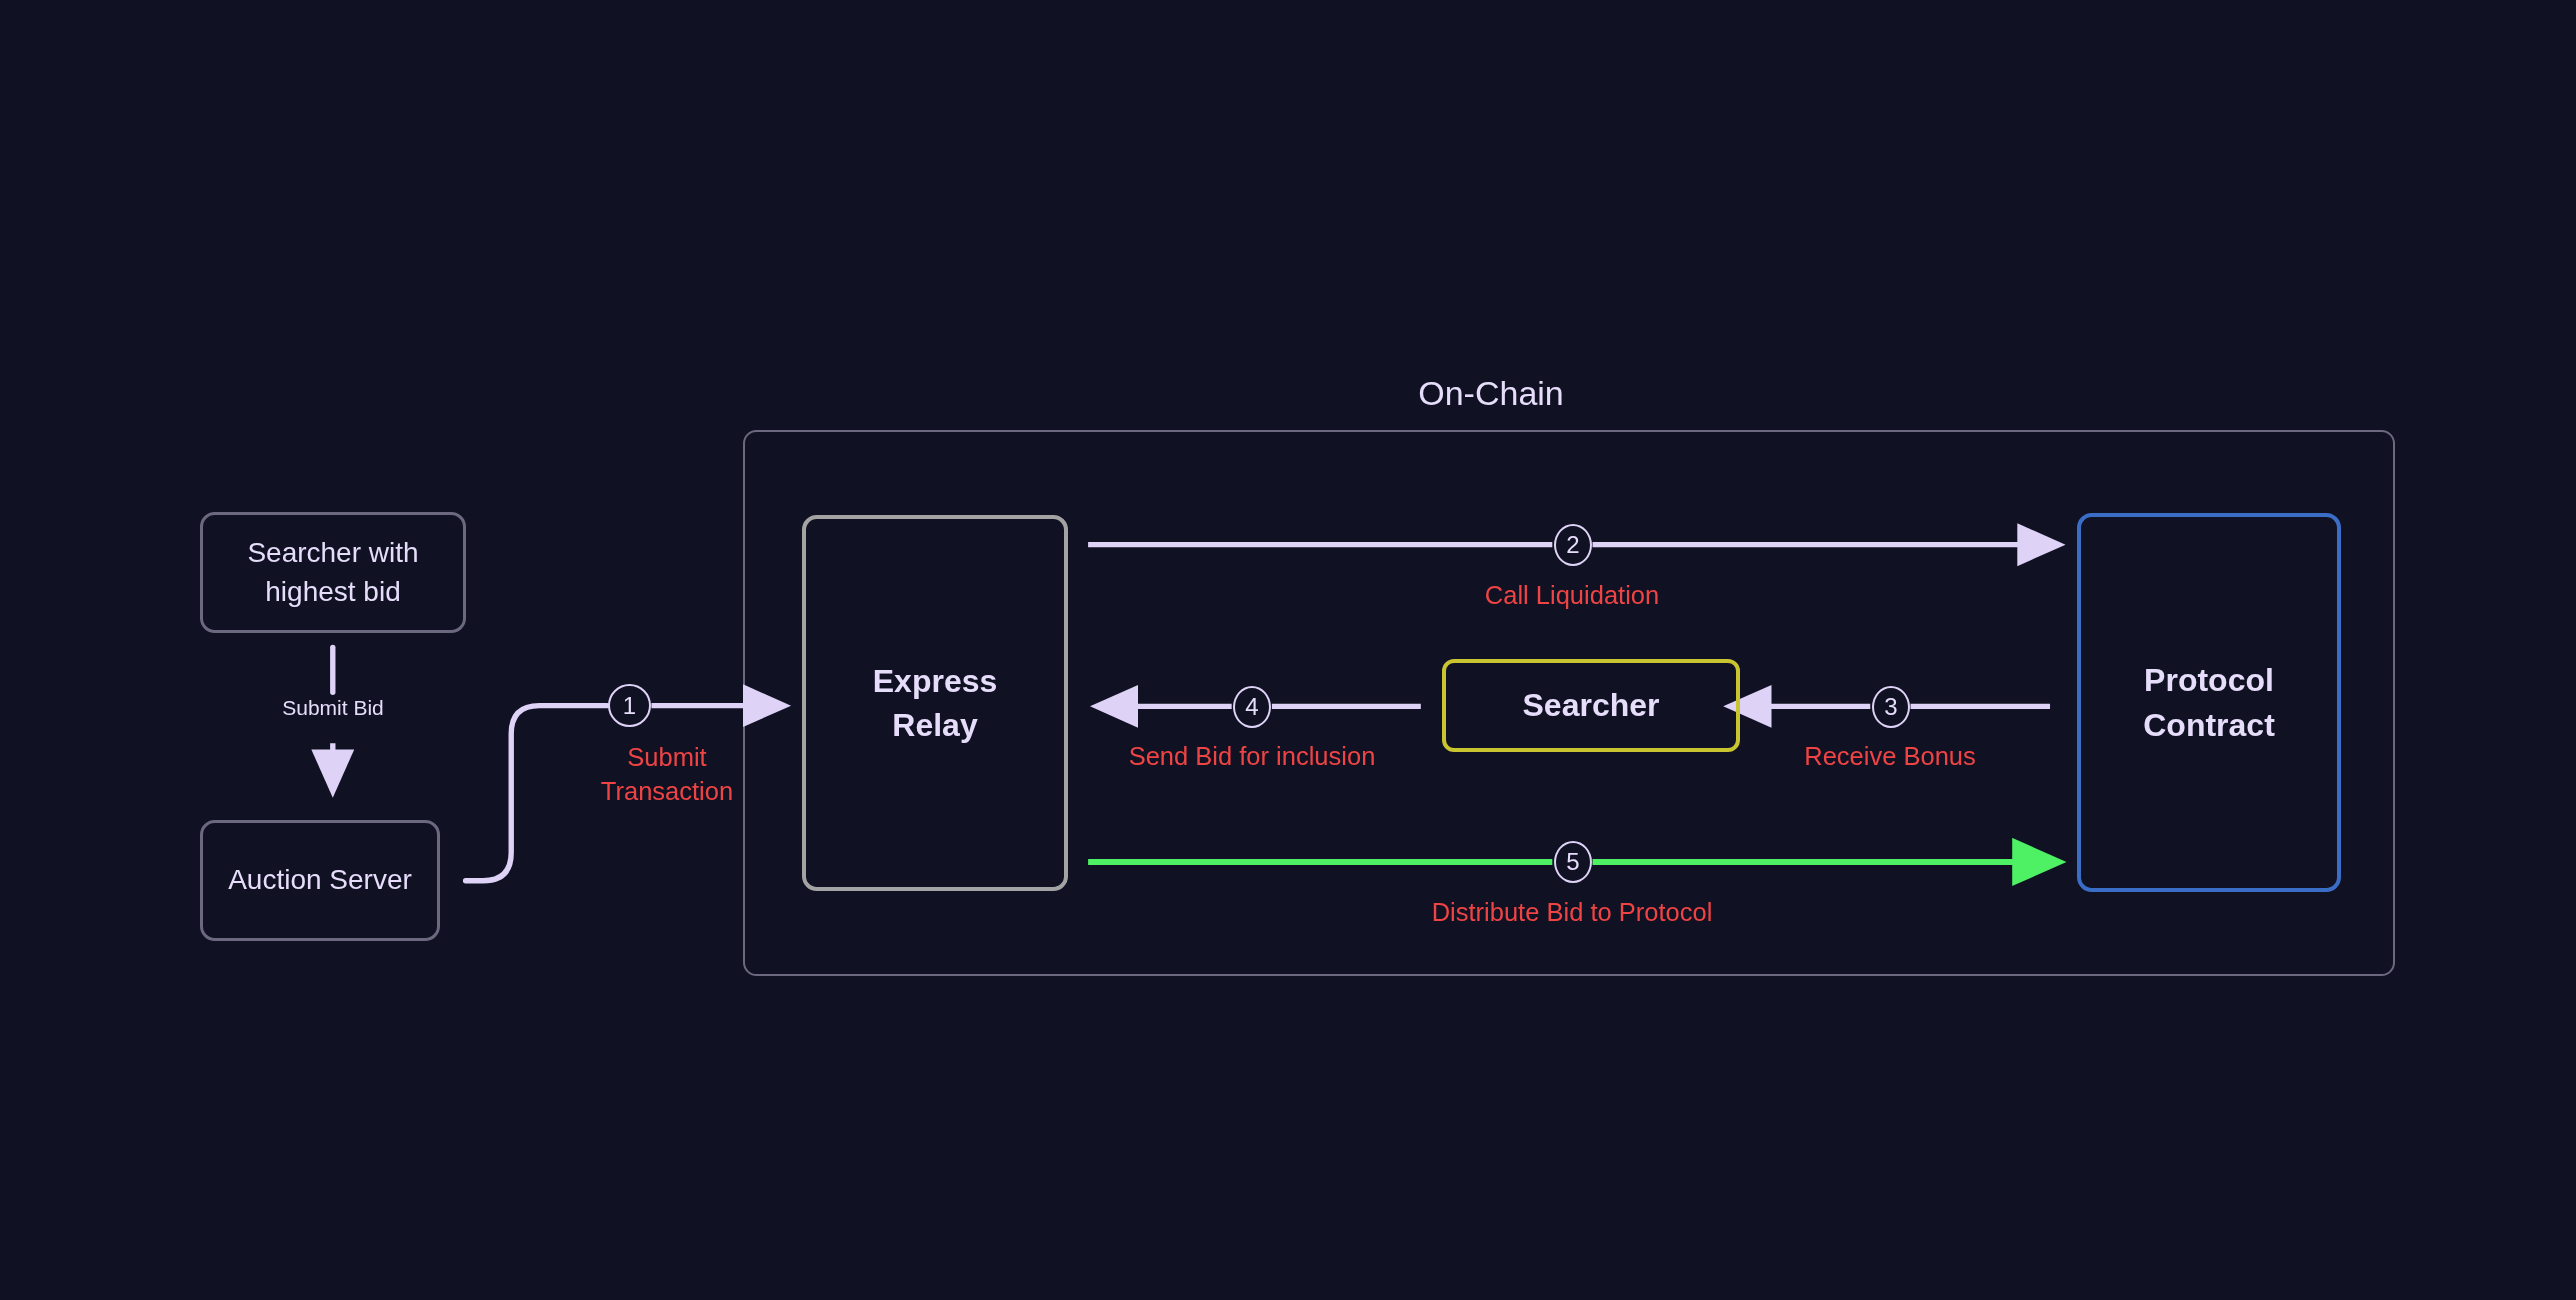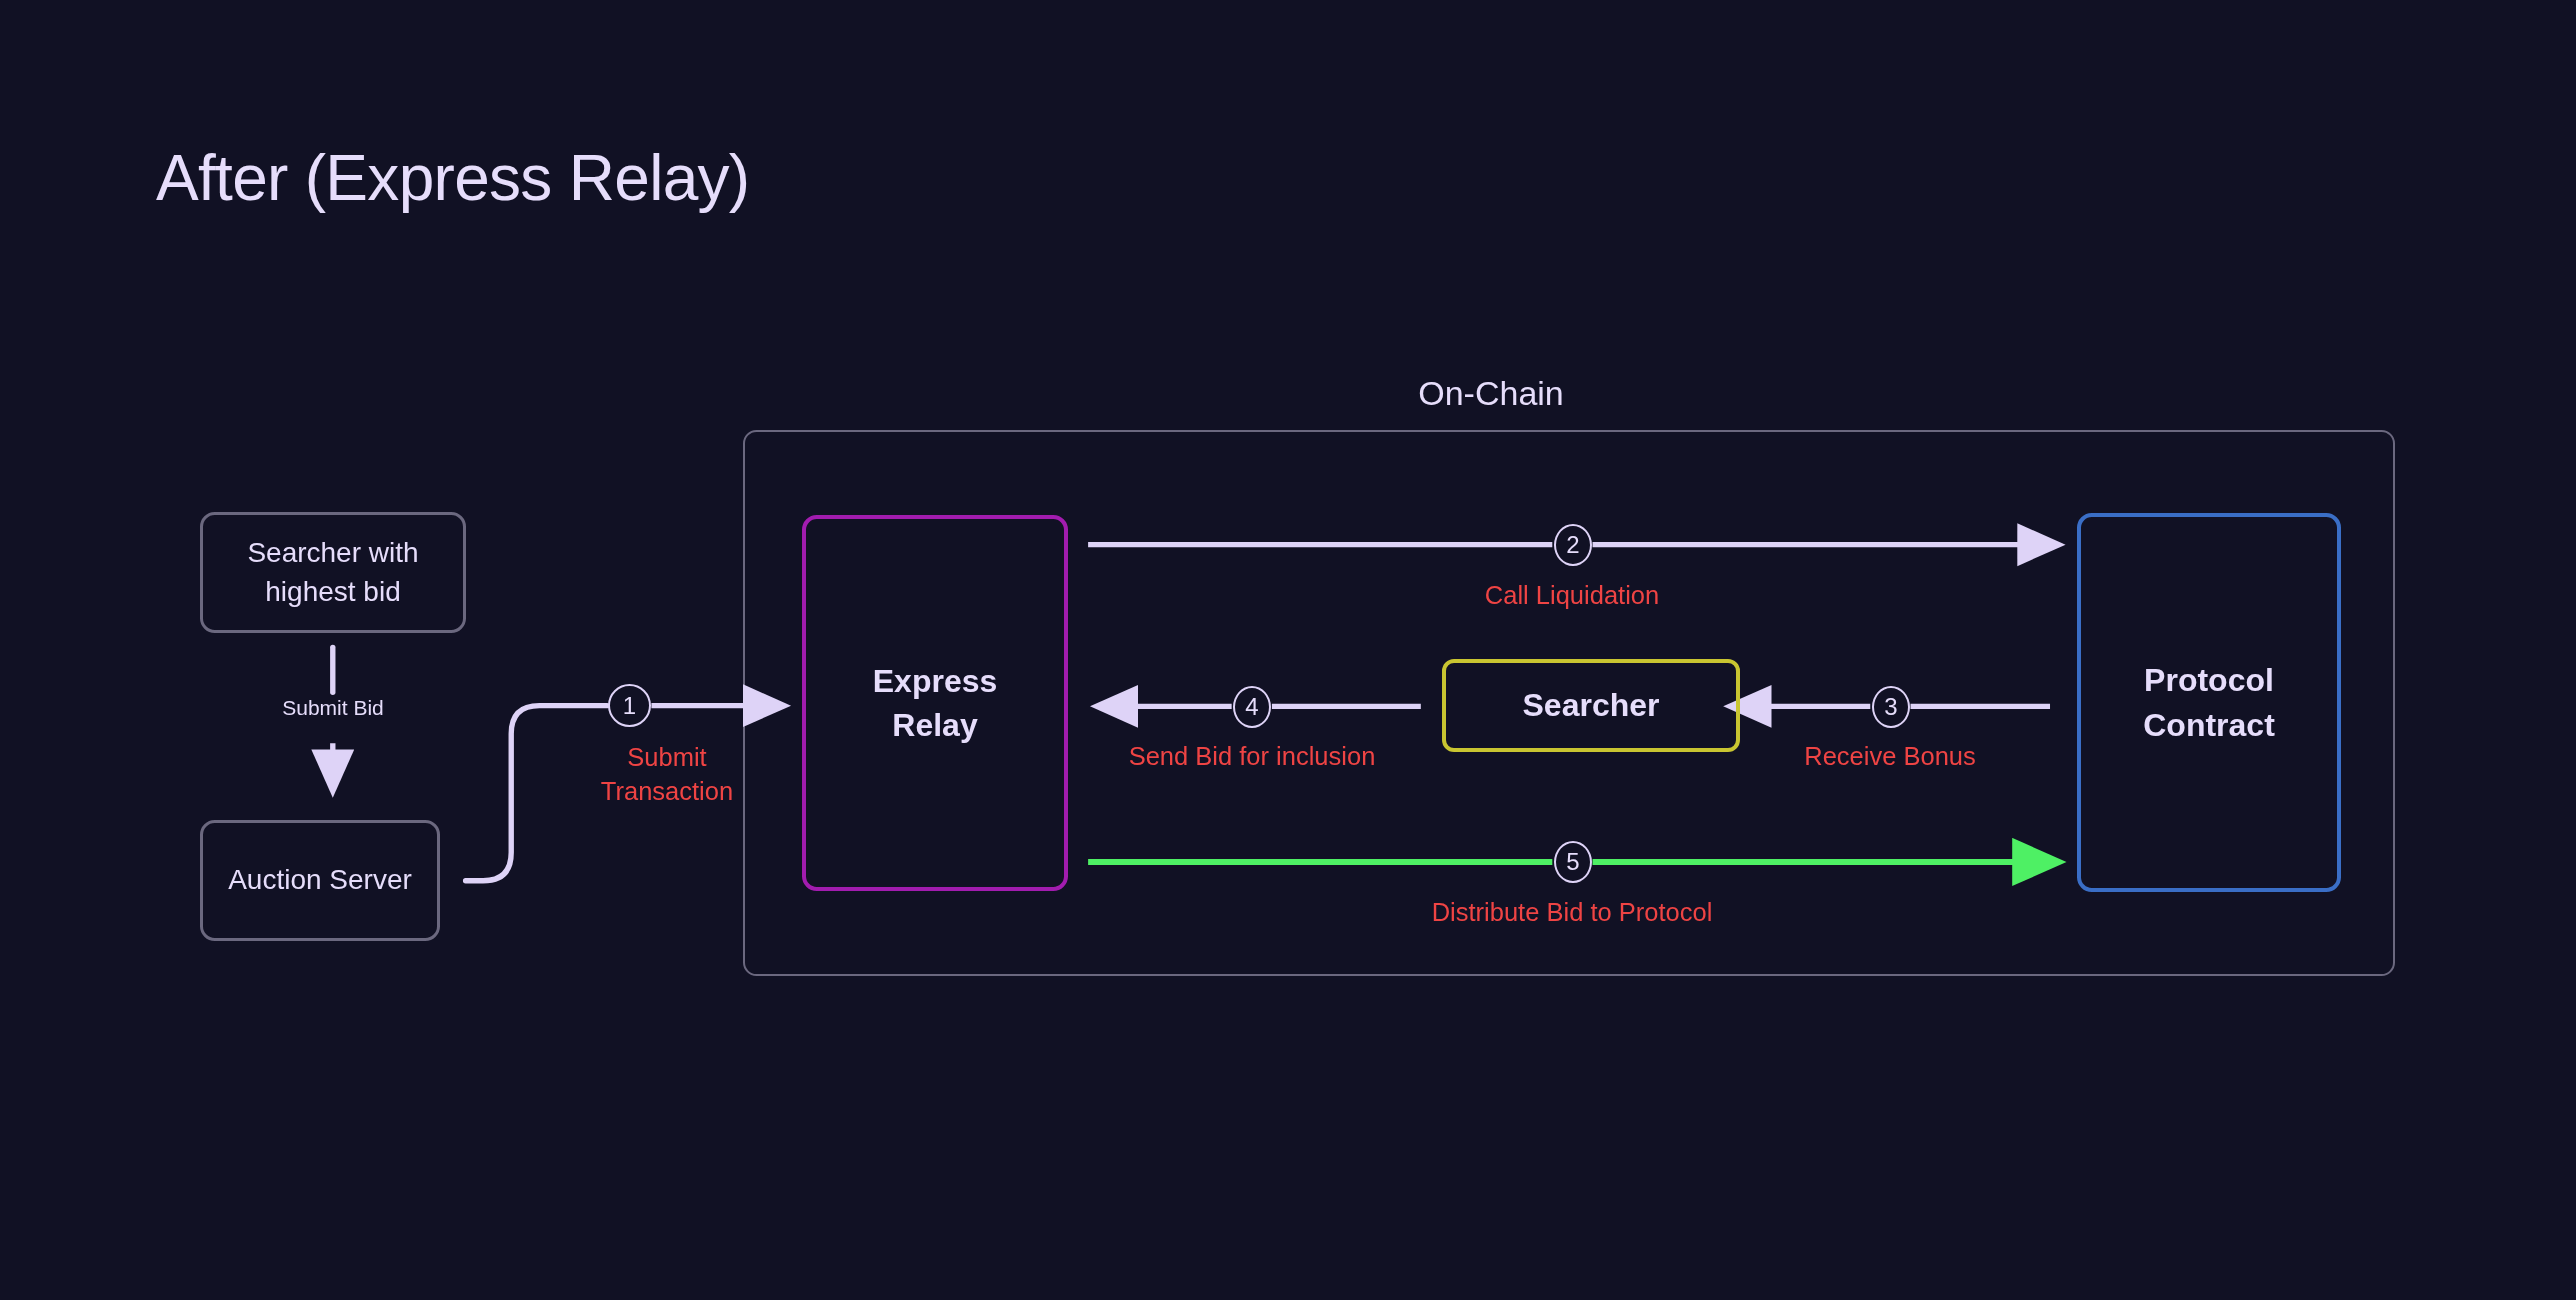--- a/index.html
+++ b/index.html
@@ -75,21 +75,21 @@
   }
   .node-auction-server {
     left: 200px; top: 820px;
     width: 240px; height: 121px;
     border: 3.4px solid #6b687f;
     font-size: 28px;
   }
   .node-express-relay {
     left: 802px; top: 515px;
     width: 266px; height: 376px;
-    border: 4px solid #a21caf;
+    border: 4px solid #a3a3a3;
     font-size: 32px;
     font-weight: 700;
   }
   .node-searcher-center {
     left: 1442px; top: 659px;
     width: 298px; height: 93px;
     border: 4px solid #c9c531;
     font-size: 32px;
     font-weight: 700;
     border-radius: 12px;
@@ -159,21 +159,20 @@
     width: 2576px;
     height: 1300px;
     pointer-events: none;
   }
 </style>
 </head>
 <body>
 
 <div id="stage">
 
-  <div class="page-title">After (Express Relay)</div>
 
   <div class="onchain-label">On-Chain</div>
   <div class="onchain-frame"></div>
 
   <svg class="wires" viewBox="0 0 3840 1938" xmlns="http://www.w3.org/2000/svg">
     <defs>
       <marker id="ah-lav" markerWidth="10" markerHeight="10" refX="7.6" refY="4" orient="auto" markerUnits="strokeWidth">
         <path d="M0,0 L9,4 L0,8 z" fill="#ded3f7"></path>
       </marker>
       <marker id="ah-lav-l" markerWidth="10" markerHeight="10" refX="7.6" refY="4" orient="auto" markerUnits="strokeWidth">

